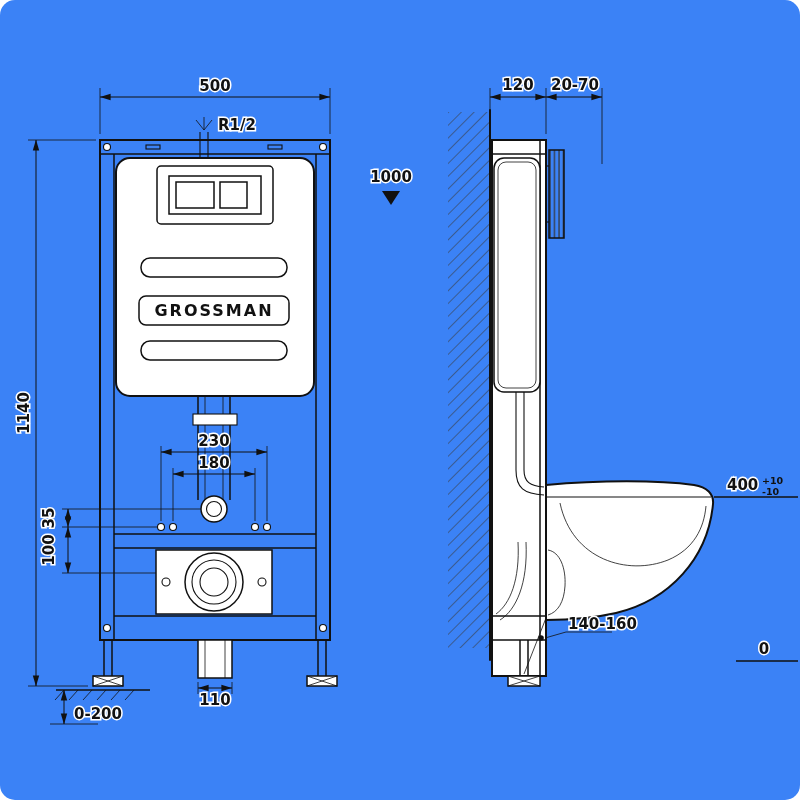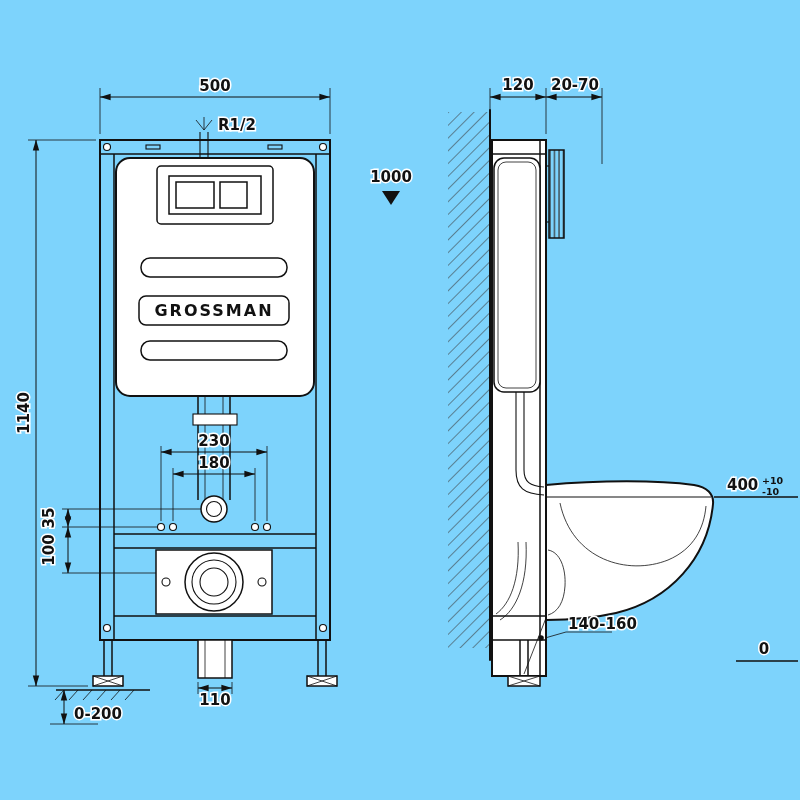--- a/index.html
+++ b/index.html
@@ -1,16 +1,16 @@
 <!DOCTYPE html>
 <html><head>
 <meta charset="utf-8">
 <style>
   html,body{margin:0;padding:0;background:#fff;width:800px;height:800px;overflow:hidden;}
-  .page{width:800px;height:800px;background:#7dd3fc;}
+  .page{width:800px;height:800px;background:#3b82f6;border-radius:15px;}
   svg{display:block;}
   .s2{stroke:#111;stroke-width:2;fill:none;stroke-linecap:round;}
   .s15{stroke:#111;stroke-width:1.5;fill:none;}
   .s1{stroke:#111;stroke-width:1.1;fill:none;}
   .thin{stroke:#111;stroke-width:0.8;fill:none;}
   .dim{stroke:#111;stroke-width:1;fill:none;}
   .wfill{fill:#fff;}
   .lbl{font:bold 15px "DejaVu Sans",sans-serif;fill:#111;paint-order:stroke;stroke:#fff;stroke-width:3px;}
   .lbl-sm{font:bold 9.5px "DejaVu Sans",sans-serif;fill:#111;}
   .logo{font:bold 16px "DejaVu Sans",sans-serif;fill:#111;letter-spacing:2px;}

